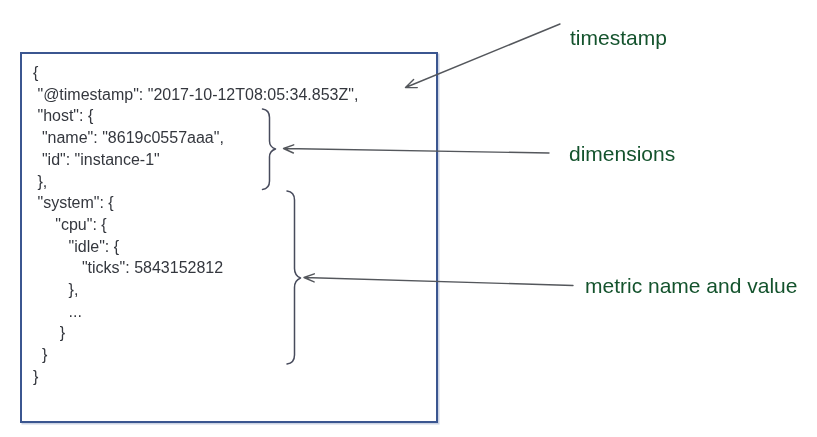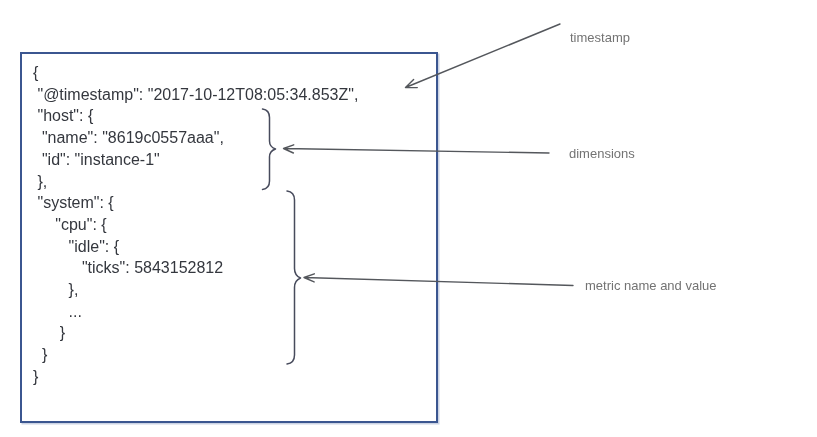--- a/index.html
+++ b/index.html
@@ -38,23 +38,23 @@
     white-space: pre;
   }
   .overlay {
     position: absolute;
     left: 0;
     top: 0;
     pointer-events: none;
   }
   .callout {
     position: absolute;
-    font-size: 13px;
+    font-size: 21px;
     line-height: 20px;
-    color: #737373;
+    color: #14532d;
     white-space: nowrap;
   }
   .callout.timestamp { left: 570px; top: 28px; }
   .callout.dimensions { left: 569px; top: 144px; }
   .callout.metric { left: 585px; top: 276px; }
 </style>
 </head>
 <body>
 
 <div class="canvas">

